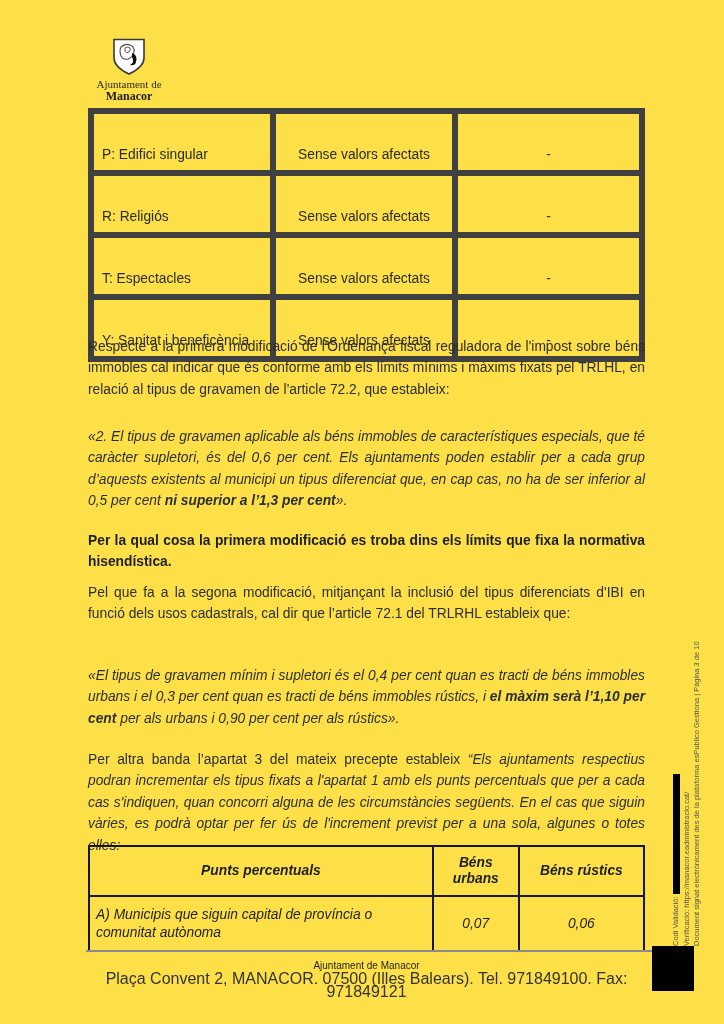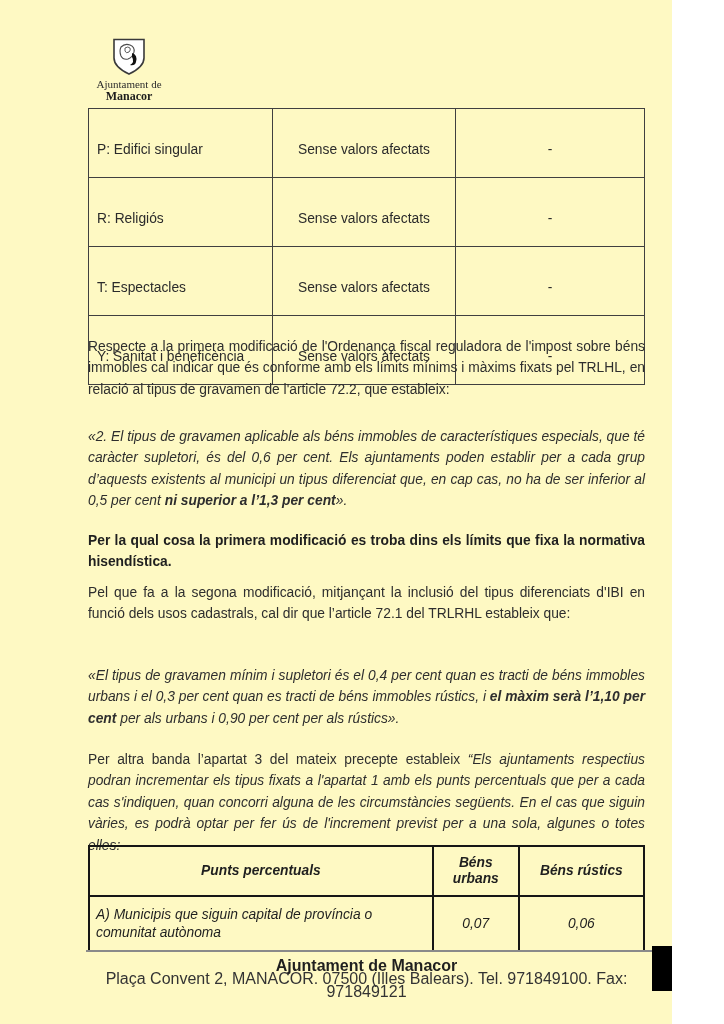--- a/index.html
+++ b/index.html
@@ -1,29 +1,29 @@
 <!DOCTYPE html>
 <html><head>
 <meta charset="utf-8">
 <style>
   html,body { margin:0; padding:0; background:#ffffff; }
   .page {
-    position:relative; width:672px; height:1024px; background:#fef9c3;
+    position:relative; width:724px; height:1024px; background:#fde047;
     font-family:"Liberation Sans", sans-serif; color:#2e2e2e; overflow:hidden;
   }
 
   
   .logo { position:absolute; left:88px; top:38px; width:82px; text-align:center; }
   .logo svg { display:block; margin:0 auto; }
   .logo-line1 { font-family:"Liberation Serif", serif; font-size:11px; color:#2c2c2c; margin-top:2px; white-space:nowrap; }
   .logo-line2 { font-family:"Liberation Serif", serif; font-size:12px; font-weight:bold; color:#1d1d1d; margin-top:-1px; }
 
   
   .t1 { position:absolute; left:88px; top:108px; width:557px; border-collapse:collapse; font-size:13.8px; color:#2b2b2b; table-layout:fixed; }
-  .t1 td { border:1px solid #404040; height:48px; vertical-align:bottom; padding:0 8px 20px 8px;margin-top:36px; }
+  .t1 td { border:6px solid #404040; height:48px; vertical-align:bottom; padding:0 8px 8px 8px;margin-top:36px; }
   .t1 .c0 { width:33%; text-align:left; }
   .t1 .c1 { width:33%; text-align:center; }
   .t1 .c2 { width:34%; text-align:center; }
 
   
   .para { position:absolute; left:88px; width:557px; font-size:13.8px; line-height:21.5px; text-align:justify; color:#2e2e2e; }
   .p1 { top:322px; }
   .p2 { top:412px; font-style:italic; }
   .p3 { top:516px; font-weight:bold; color:#1f1f1f; }
   .p4 { top:568px; }
@@ -38,21 +38,21 @@
   .t2 td { border:2px solid #161616; border-bottom:none; font-style:italic; height:50px; vertical-align:middle; padding:2px 6px; line-height:18px; }
   .t2 .h0 { width:63.5%; }
   .t2 .h1 { width:14.5%; }
   .t2 .h2 { width:22%; }
   .t2 .cell-label { text-align:left; }
   .t2 .cell-val { text-align:center; }
 
   
   .footer-rule { position:absolute; left:86px; top:950px; width:566px; height:2px; background:#8a8a8a; }
   .footer { position:absolute; left:88px; top:959px; width:557px; text-align:center; }
-  .footer-title { font-size:16px; font-weight:bold; color:#1f1f1f; line-height:13px; }
+  .footer-title { font-size:10px; font-weight:normal; color:#1f1f1f; line-height:13px; }
   .footer-addr { font-size:16px; color:#333333; line-height:13px; }
 
   
   .meta-rot {
     position:absolute; left:671px; top:946px;
     transform:rotate(-90deg); transform-origin:0 0;
     width:345px; font-size:7.5px; line-height:10.5px;
     color:#555555; white-space:nowrap;
   }
   .redact { display:inline-block; width:120px; height:7px; background:#000000; vertical-align:middle; margin-left:3px; }

